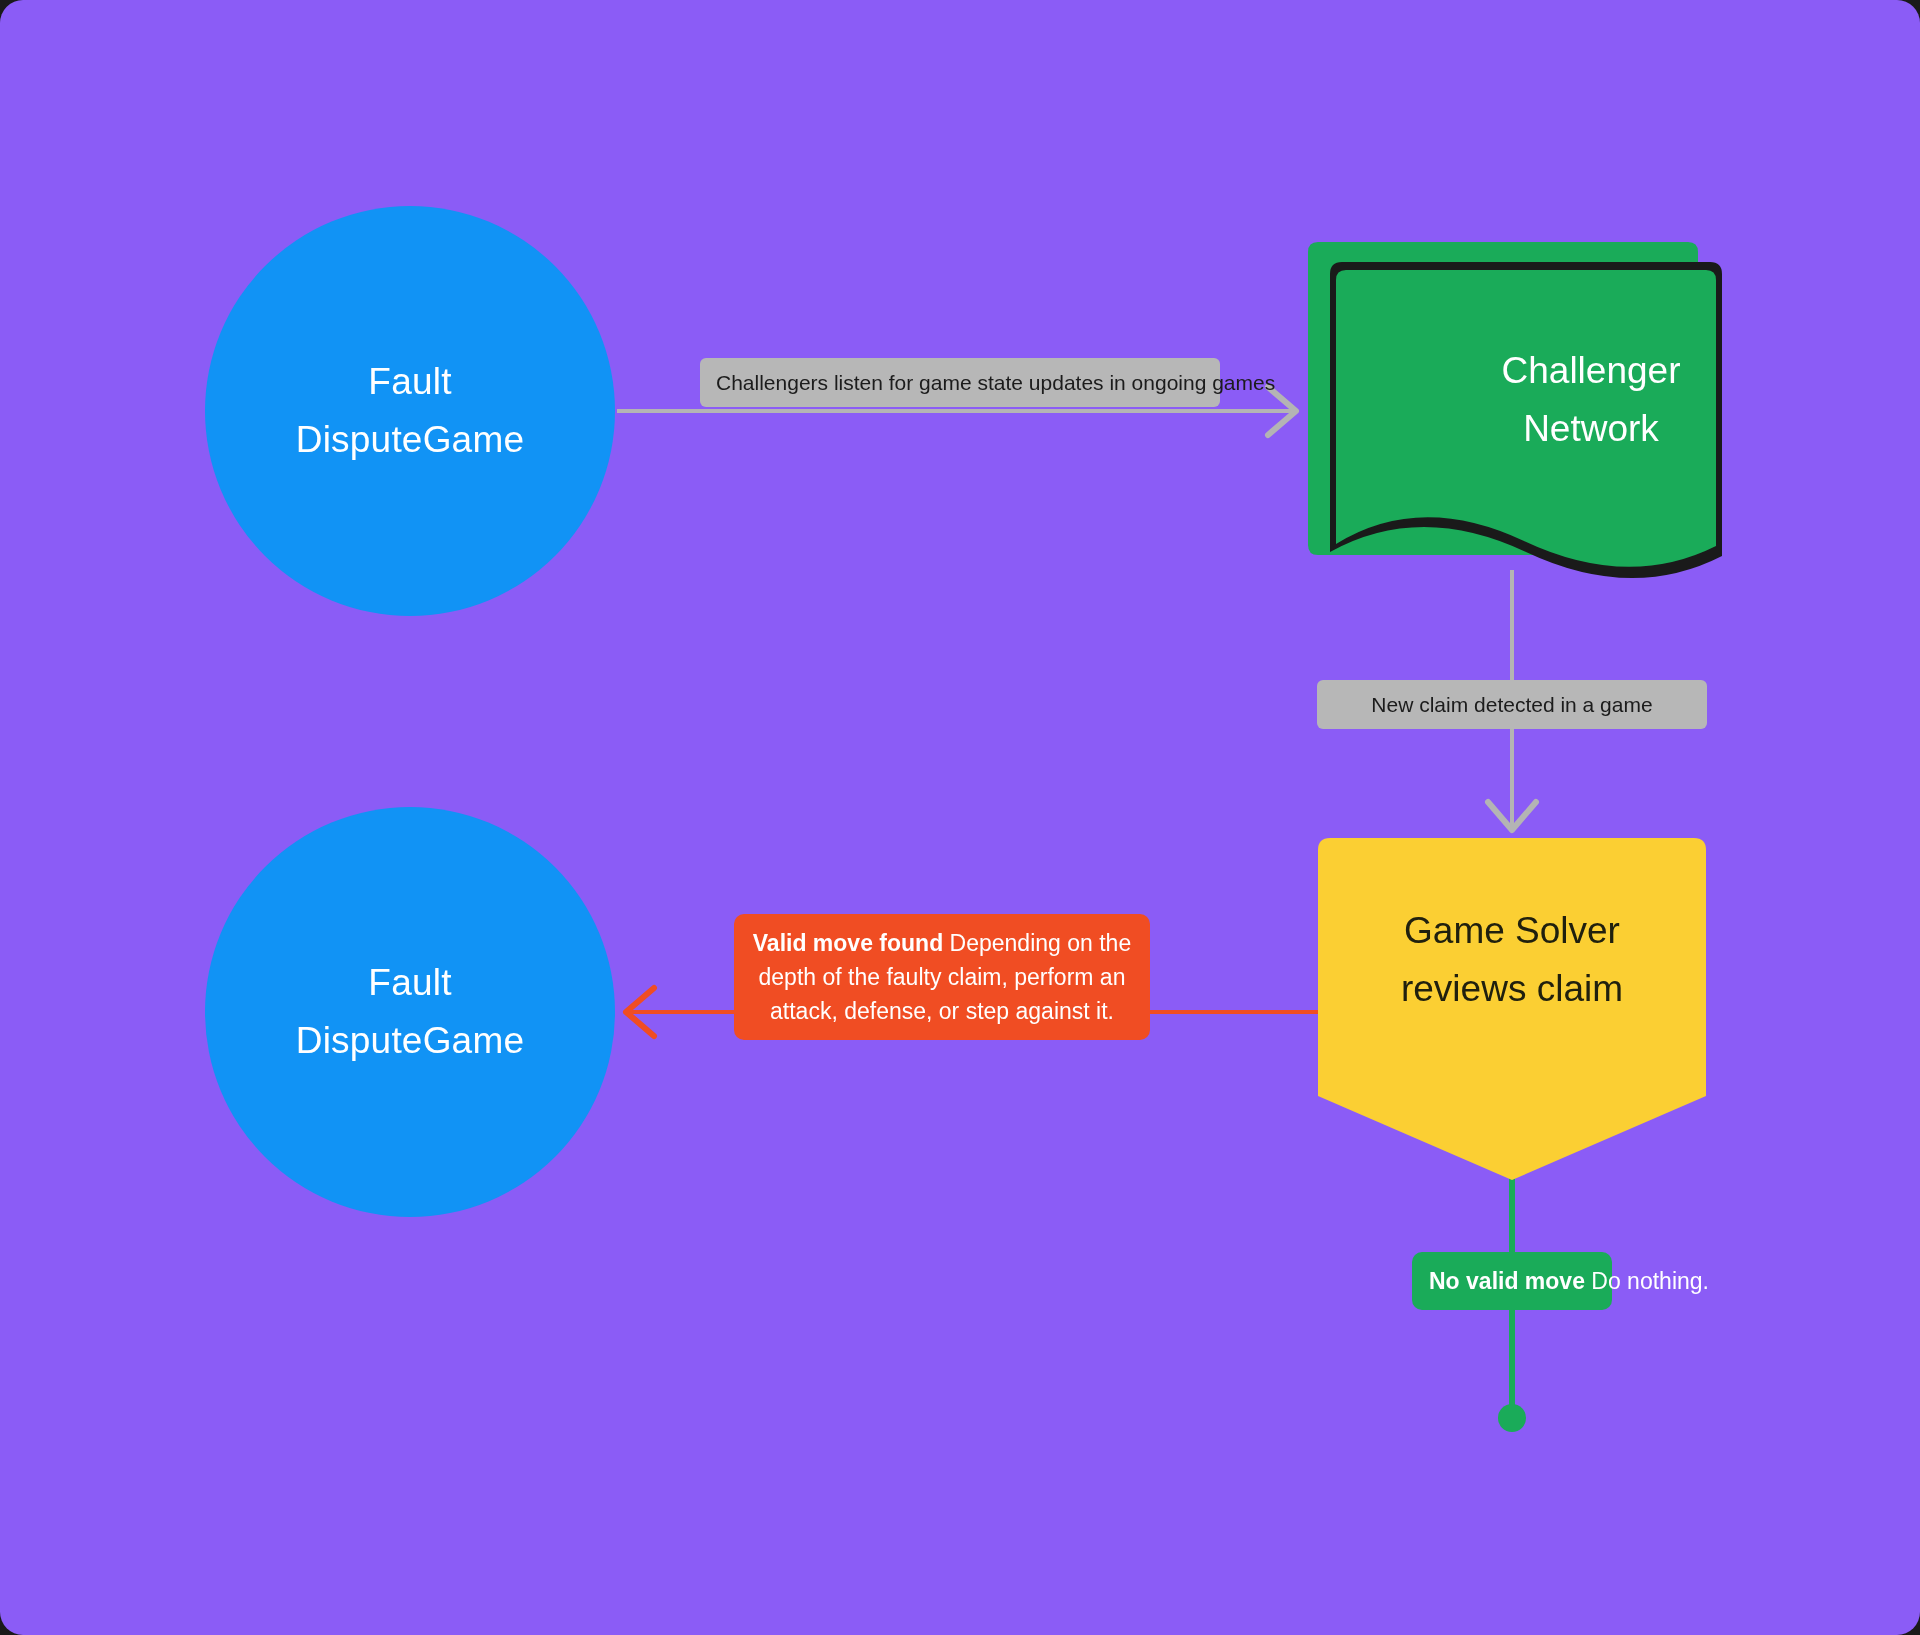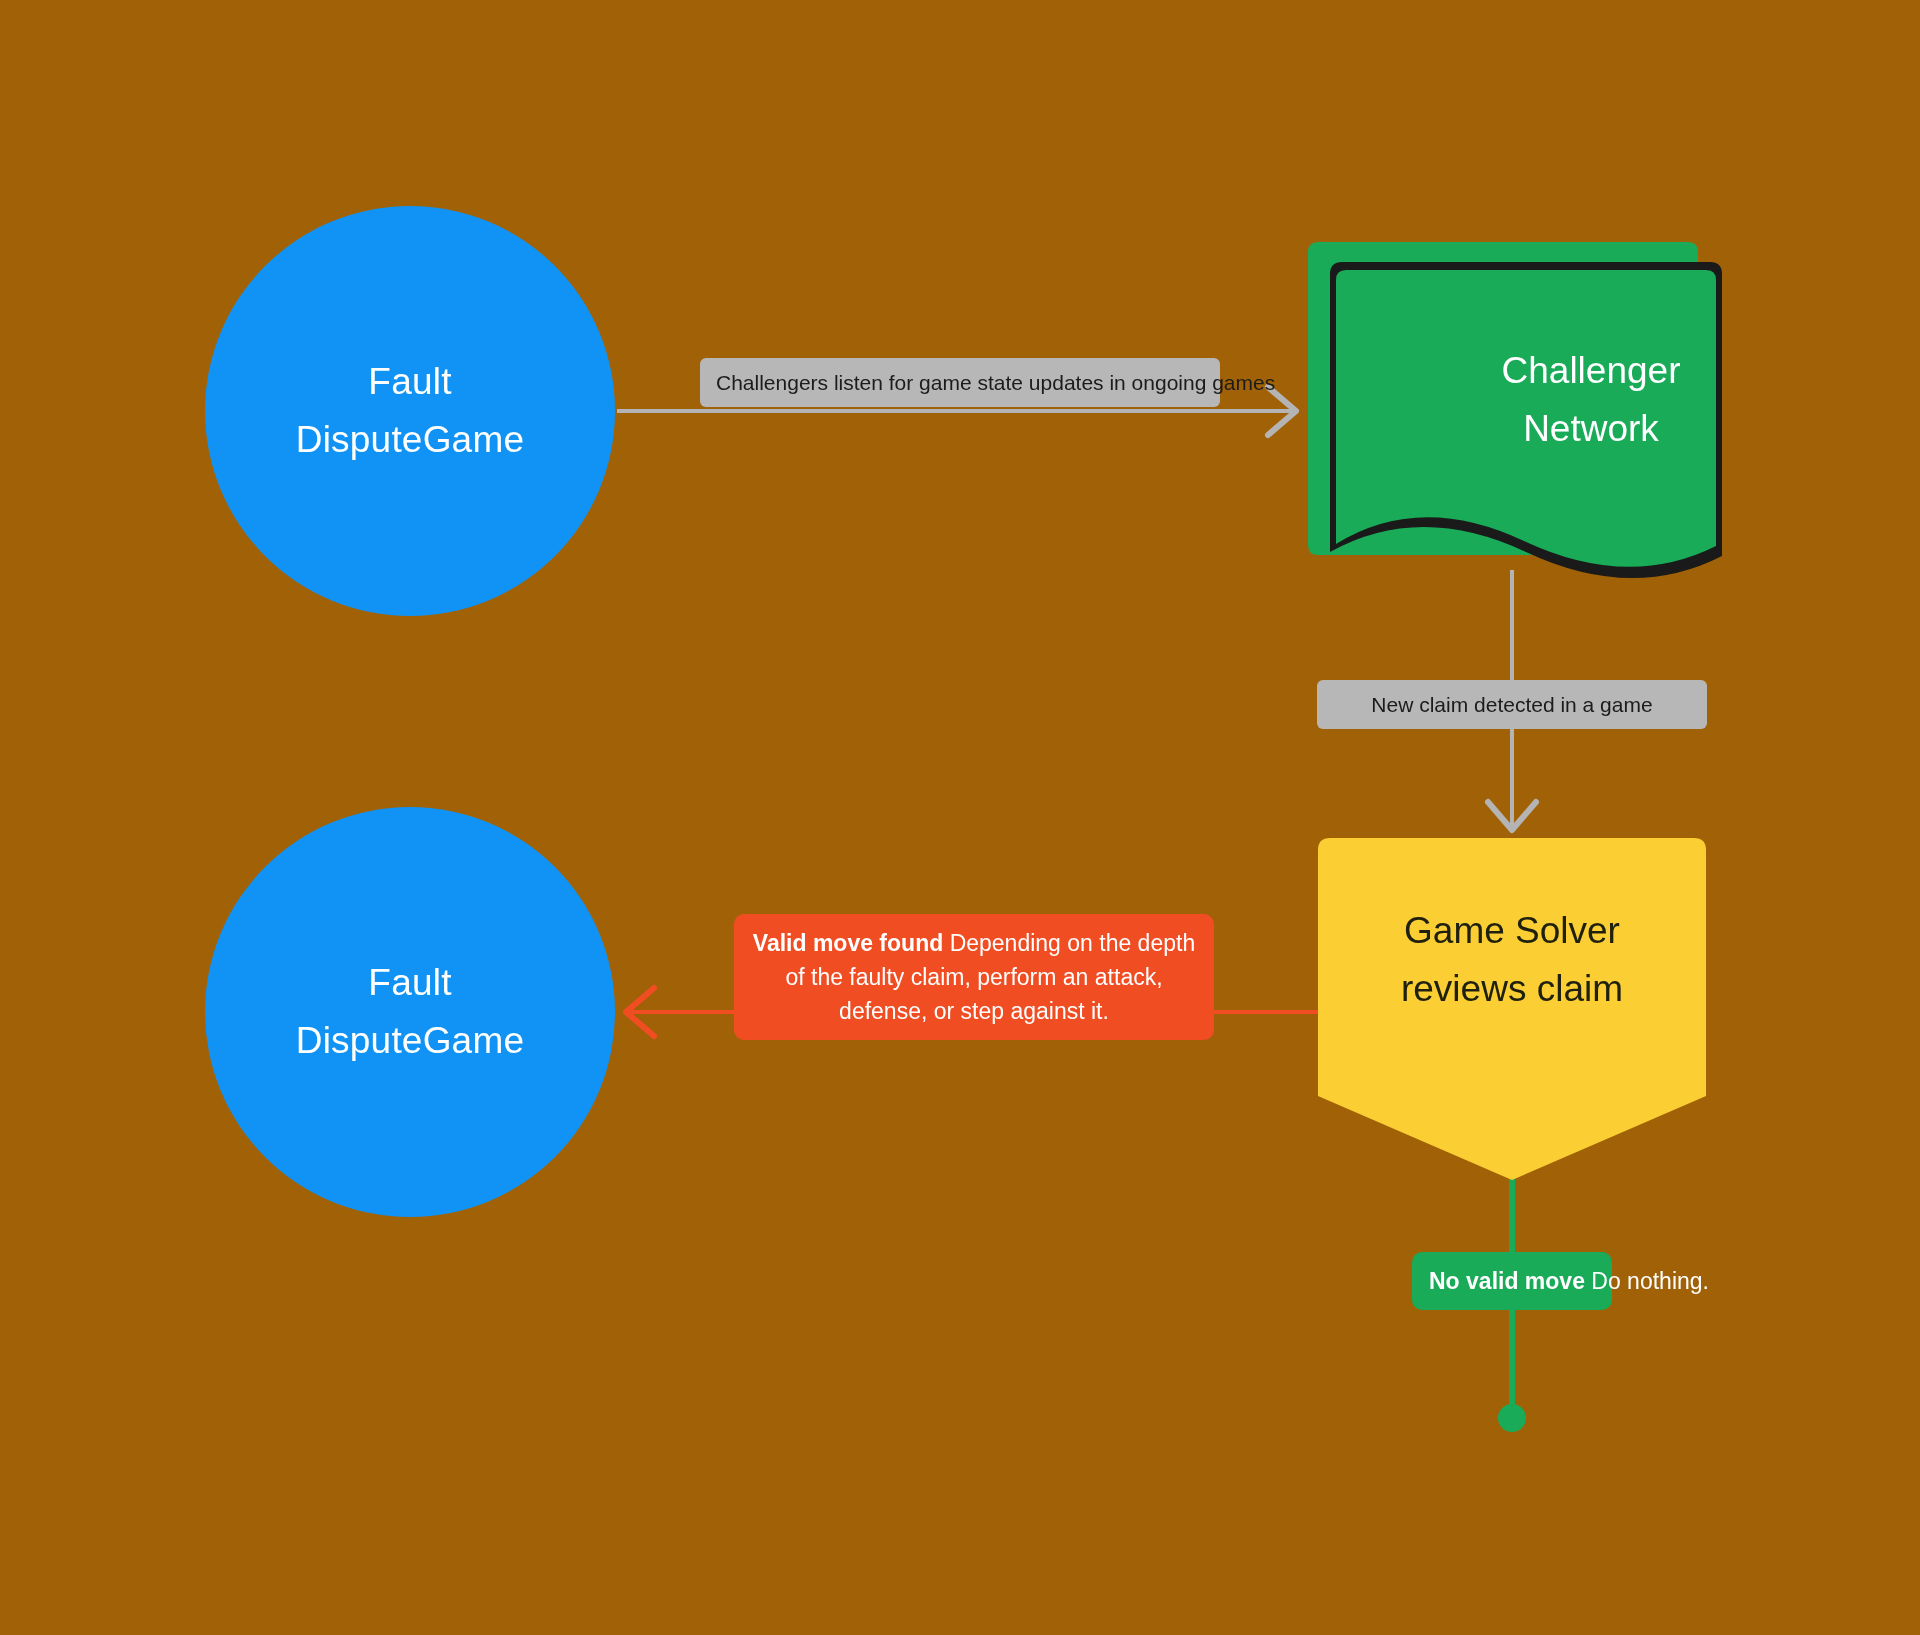--- a/index.html
+++ b/index.html
@@ -11,21 +11,22 @@
   body {
     width: 1920px;
     height: 1635px;
     overflow: hidden;
     font-family: "Liberation Sans", sans-serif;
   }
   #diagram-root {
     position: relative;
     width: 1920px;
     height: 1635px;
-    background: #a16207;
+    background: #8b5cf6;
+    border-radius: 23px;
   }
   svg.layer {
     position: absolute;
     top: 0;
     left: 0;
     width: 1920px;
     height: 1635px;
     overflow: visible;
   }
   .node-label {
@@ -169,21 +170,21 @@
 
   <div class="edge-label" style="left:1317px; top:680px; width:390px;">
     <span>New claim detected in a game</span>
   </div>
 
   <div class="edge-label" style="left:700px; top:358px; width:520px;">
     <span>Challengers listen</span>
     <span>for game state updates in ongoing games</span>
   </div>
 
-  <div class="callout-orange" style="left:734px; top:914px; width:480px;">
+  <div class="callout-orange" style="left:734px; top:914px; width:416px;">
     <span class="hl">Valid move found</span>
     <span>Depending on the depth of the faulty</span>
     <span>claim, perform an attack, defense,</span>
     <span>or step against it.</span>
   </div>
 
   <div class="callout-green" style="left:1412px; top:1252px; width:200px;padding-left:17px;">
     <span class="hl">No valid move</span>
     <span>Do nothing.</span>
   </div>

